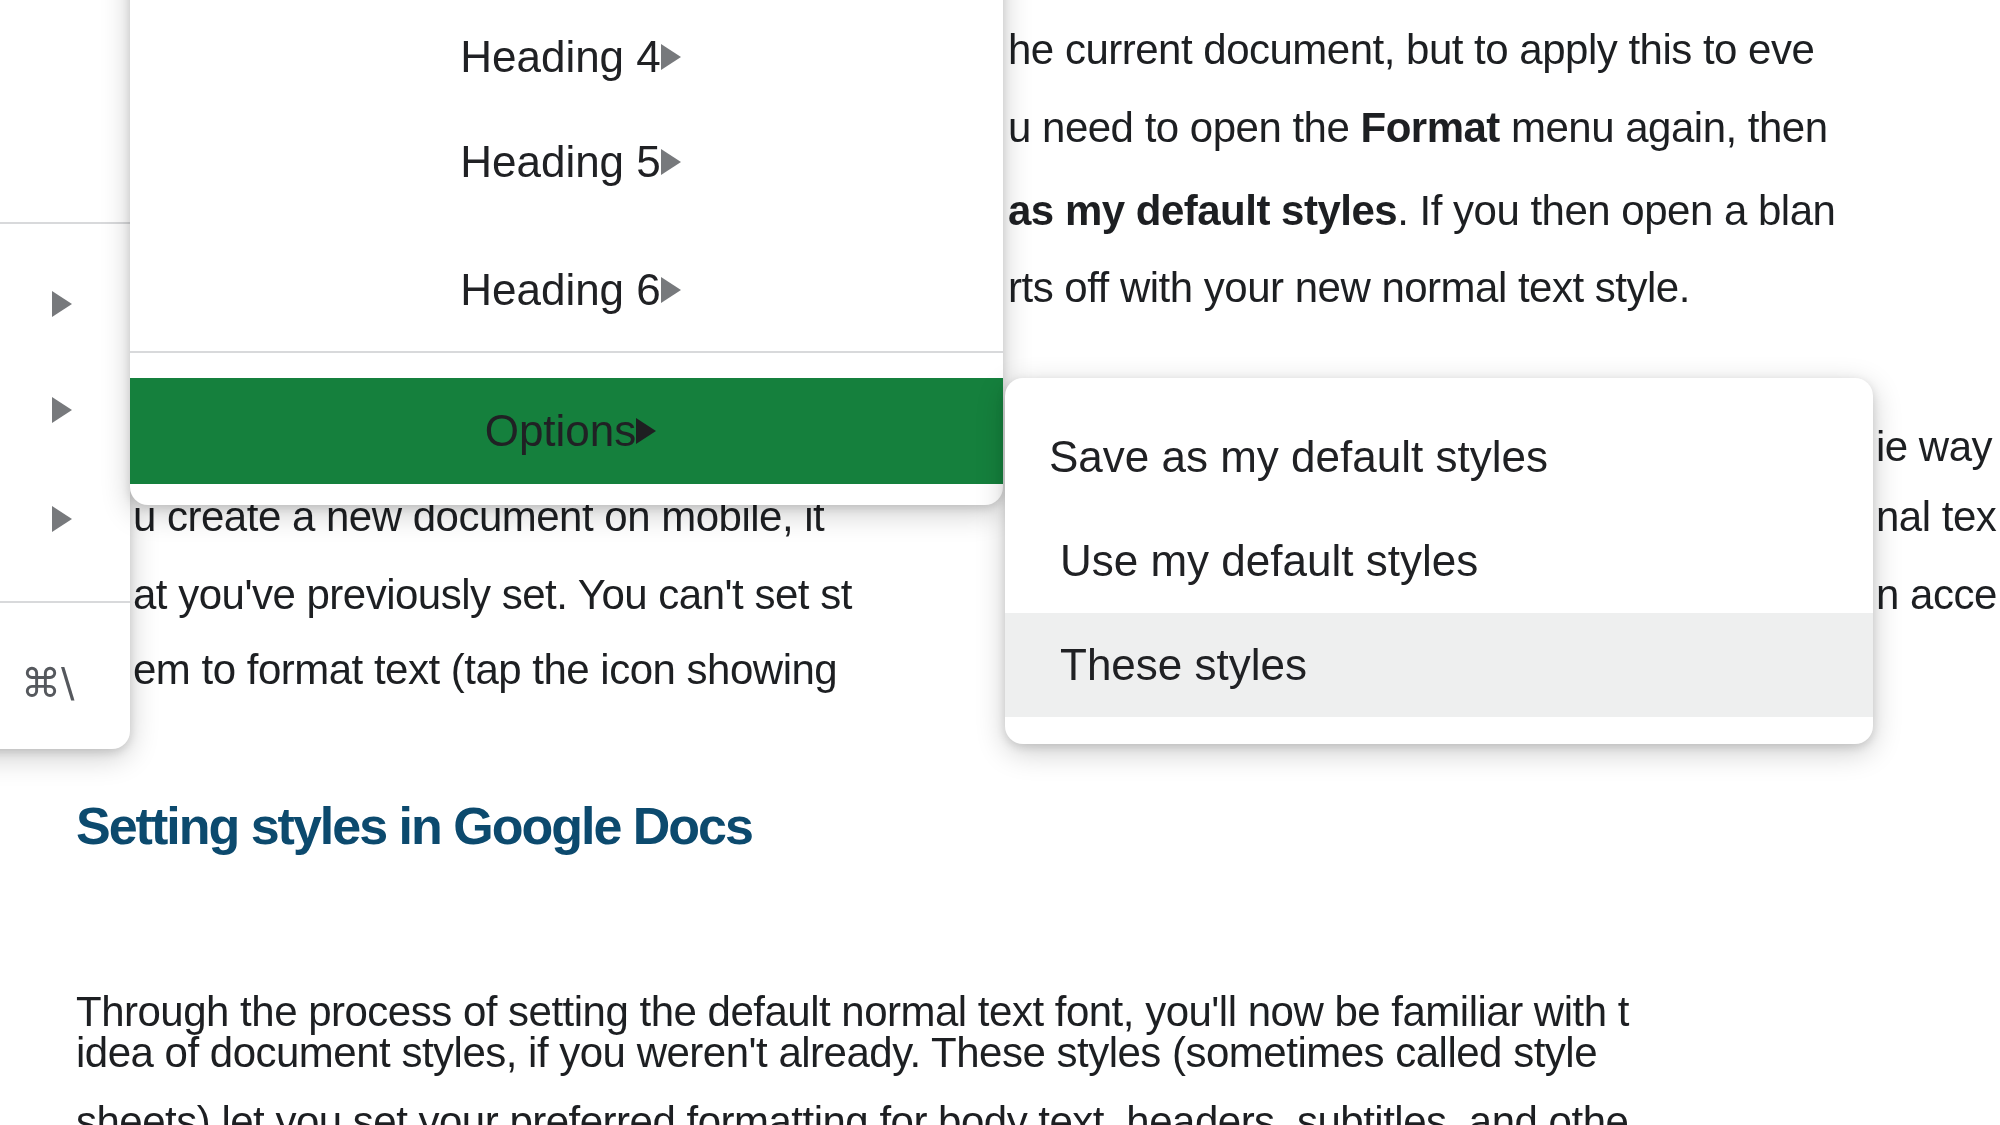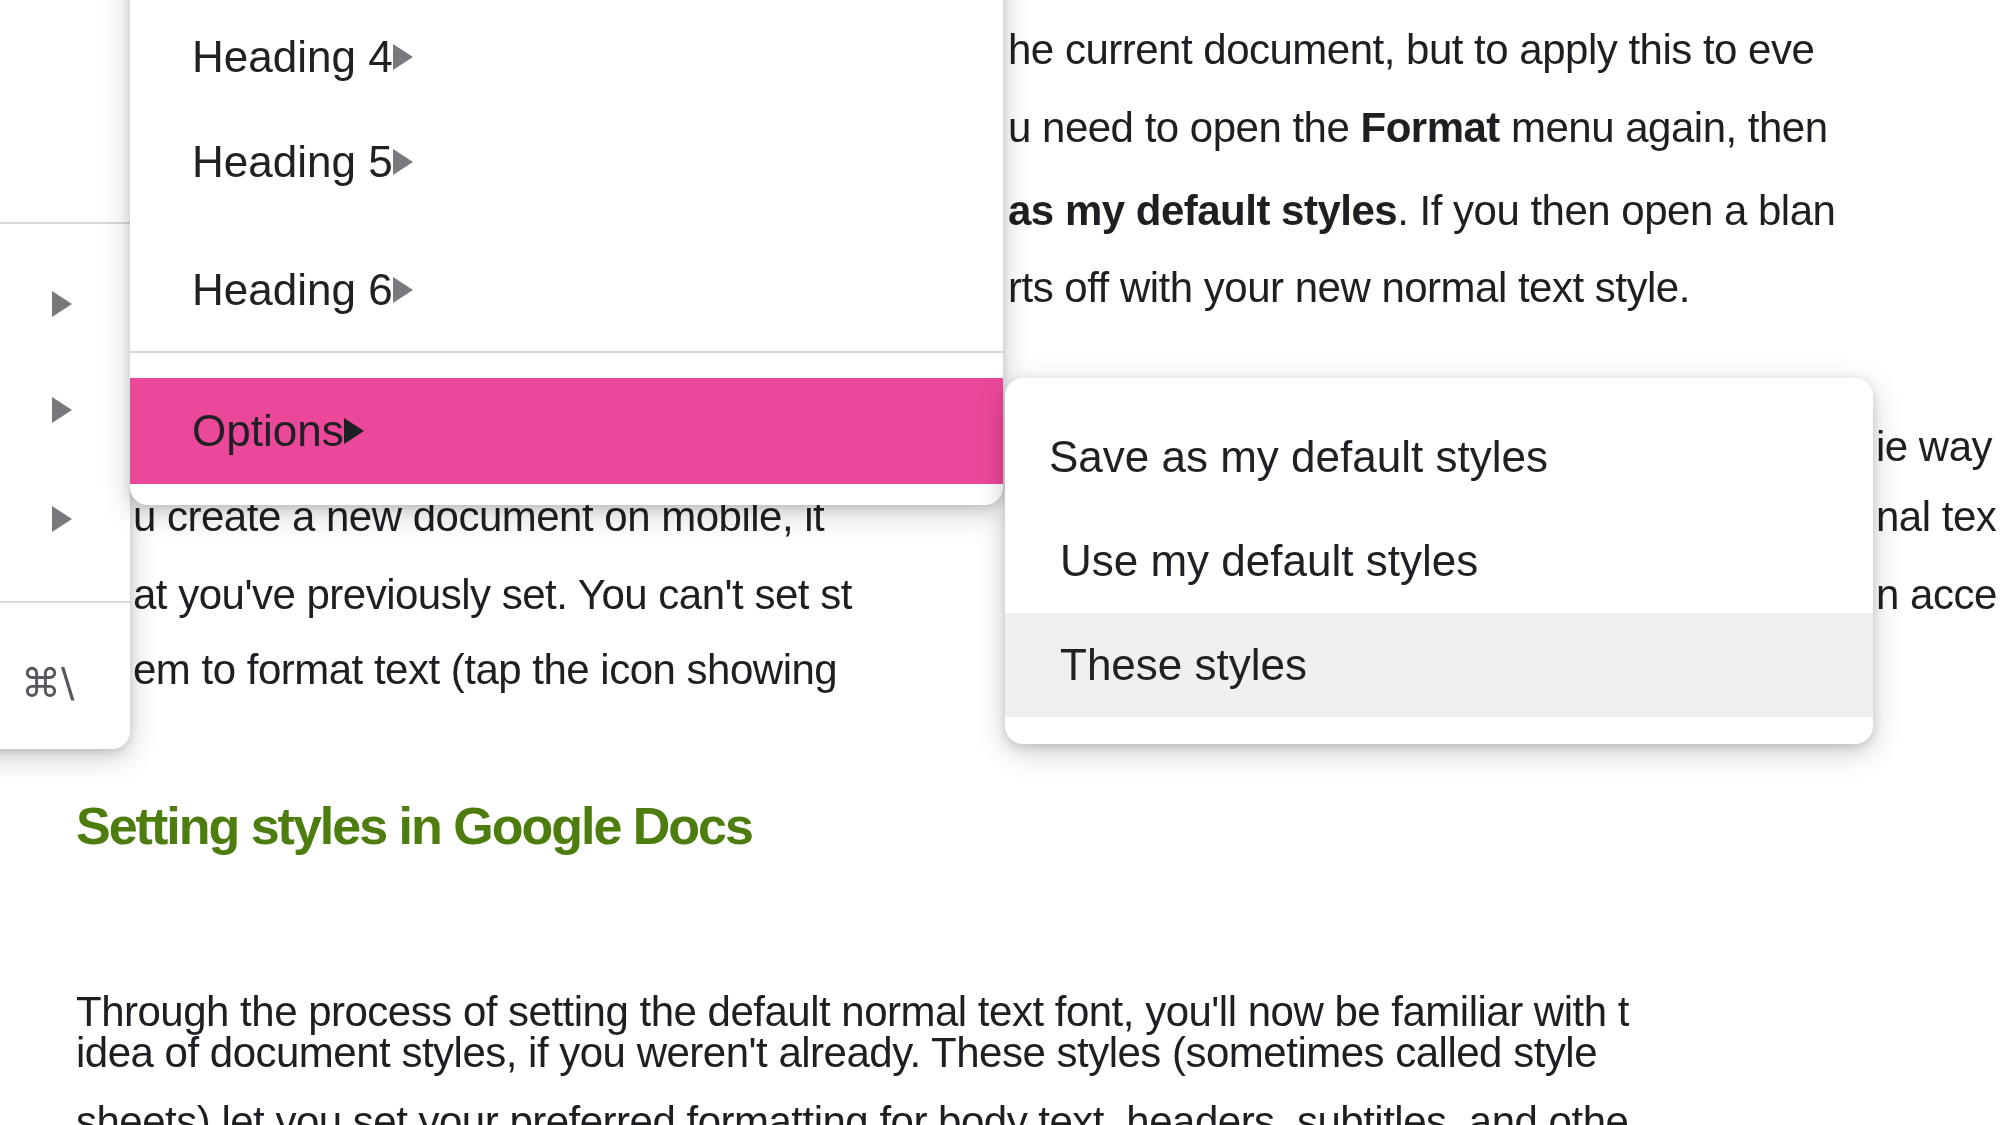--- a/index.html
+++ b/index.html
@@ -4,21 +4,21 @@
 <style>
   html,body{margin:0;padding:0;background:#ffffff;}
   .screen{position:relative;width:2000px;height:1125px;background:#ffffff;overflow:hidden;
           font-family:"Liberation Sans",sans-serif;}
 
   
   .doc-line{position:absolute;white-space:nowrap;font-size:42px;line-height:60px;height:60px;
             color:#1d1f22;letter-spacing:-0.5px;}
   .doc-line .b{font-weight:bold;}
   .doc-heading{position:absolute;white-space:nowrap;font-size:52px;line-height:70px;height:70px;
-               font-weight:bold;letter-spacing:-2px;color:#4d7c0f;}
+               font-weight:bold;letter-spacing:-2px;color:#0c4a6e;}
   .t1{left:1008px;top:20px;}
   .t2{left:1008px;top:98px;}
   .t3{left:1008px;top:181px;}
   .t4{left:1008px;top:258px;}
   .m1{left:133px;top:487px;}
   .m2{left:133px;top:565px;}
   .m3{left:133px;top:640px;}
   .f1{left:1876px;top:417px;}
   .f2{left:1876px;top:487px;}
   .f3{left:1876px;top:565px;}
@@ -39,23 +39,23 @@
   .lm-row{position:absolute;left:0;width:100%;height:104px;}
   .lm-r1{top:332px;} .lm-r2{top:438px;} .lm-r3{top:547px;} .lm-r4{top:711px;}
   .lm-row .tri{position:absolute;left:122px;top:50%;margin-top:-13px;}
   .shortcut{position:absolute;left:91px;top:50%;transform:translateY(-50%);
             font-family:"DejaVu Sans",sans-serif;font-size:40px;color:#55585d;}
 
   .panel1{left:130px;top:-400px;width:873px;height:905px;z-index:20;
           border-radius:0 0 18px 18px;}
   .panel1 .divider{top:751px;}
   .p1-row{position:absolute;left:0;width:100%;height:104px;display:flex;align-items:center;
-          box-sizing:border-box;padding:0 54px 0 62px;justify-content:flex-start;}
+          box-sizing:border-box;padding:0 54px 0 62px;justify-content:center;}
   .p1-r1{top:405px;} .p1-r2{top:510px;} .p1-r3{top:638px;}
-  .p1-opt{top:778px;height:106px;background:#ec4899;}
+  .p1-opt{top:778px;height:106px;background:#15803d;}
 
   .panel2{left:1005px;top:378px;width:868px;height:366px;z-index:30;border-radius:18px;}
   .p2-row{position:absolute;left:0;width:100%;height:104px;display:flex;align-items:center;
           box-sizing:border-box;padding:0 40px 0 55px;}
   .p2-r1{top:27px;padding-left:44px;} .p2-r2{top:131px;} .p2-r3{top:235px;}
   .row-hl{background:#eeefef;}
 
   .mi-label{font-size:44px;color:#202124;white-space:nowrap;}
 
   

